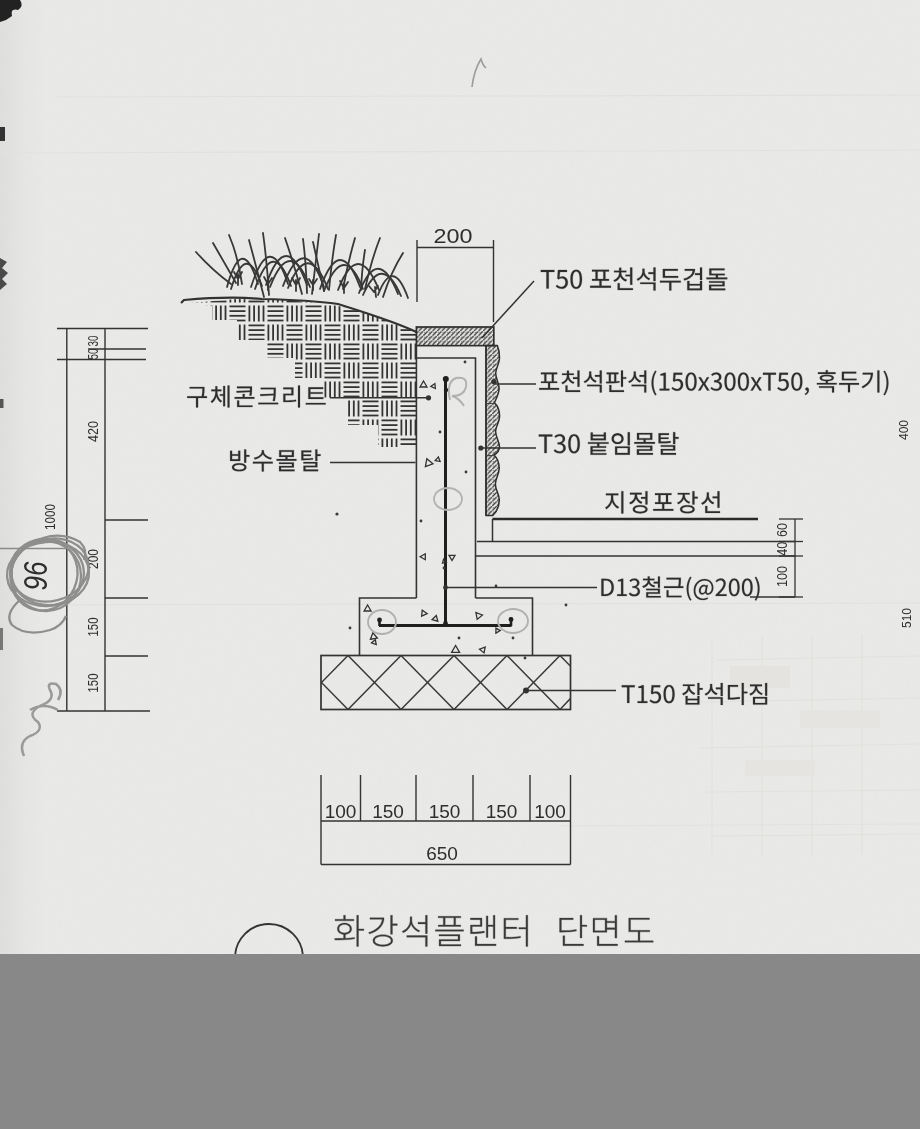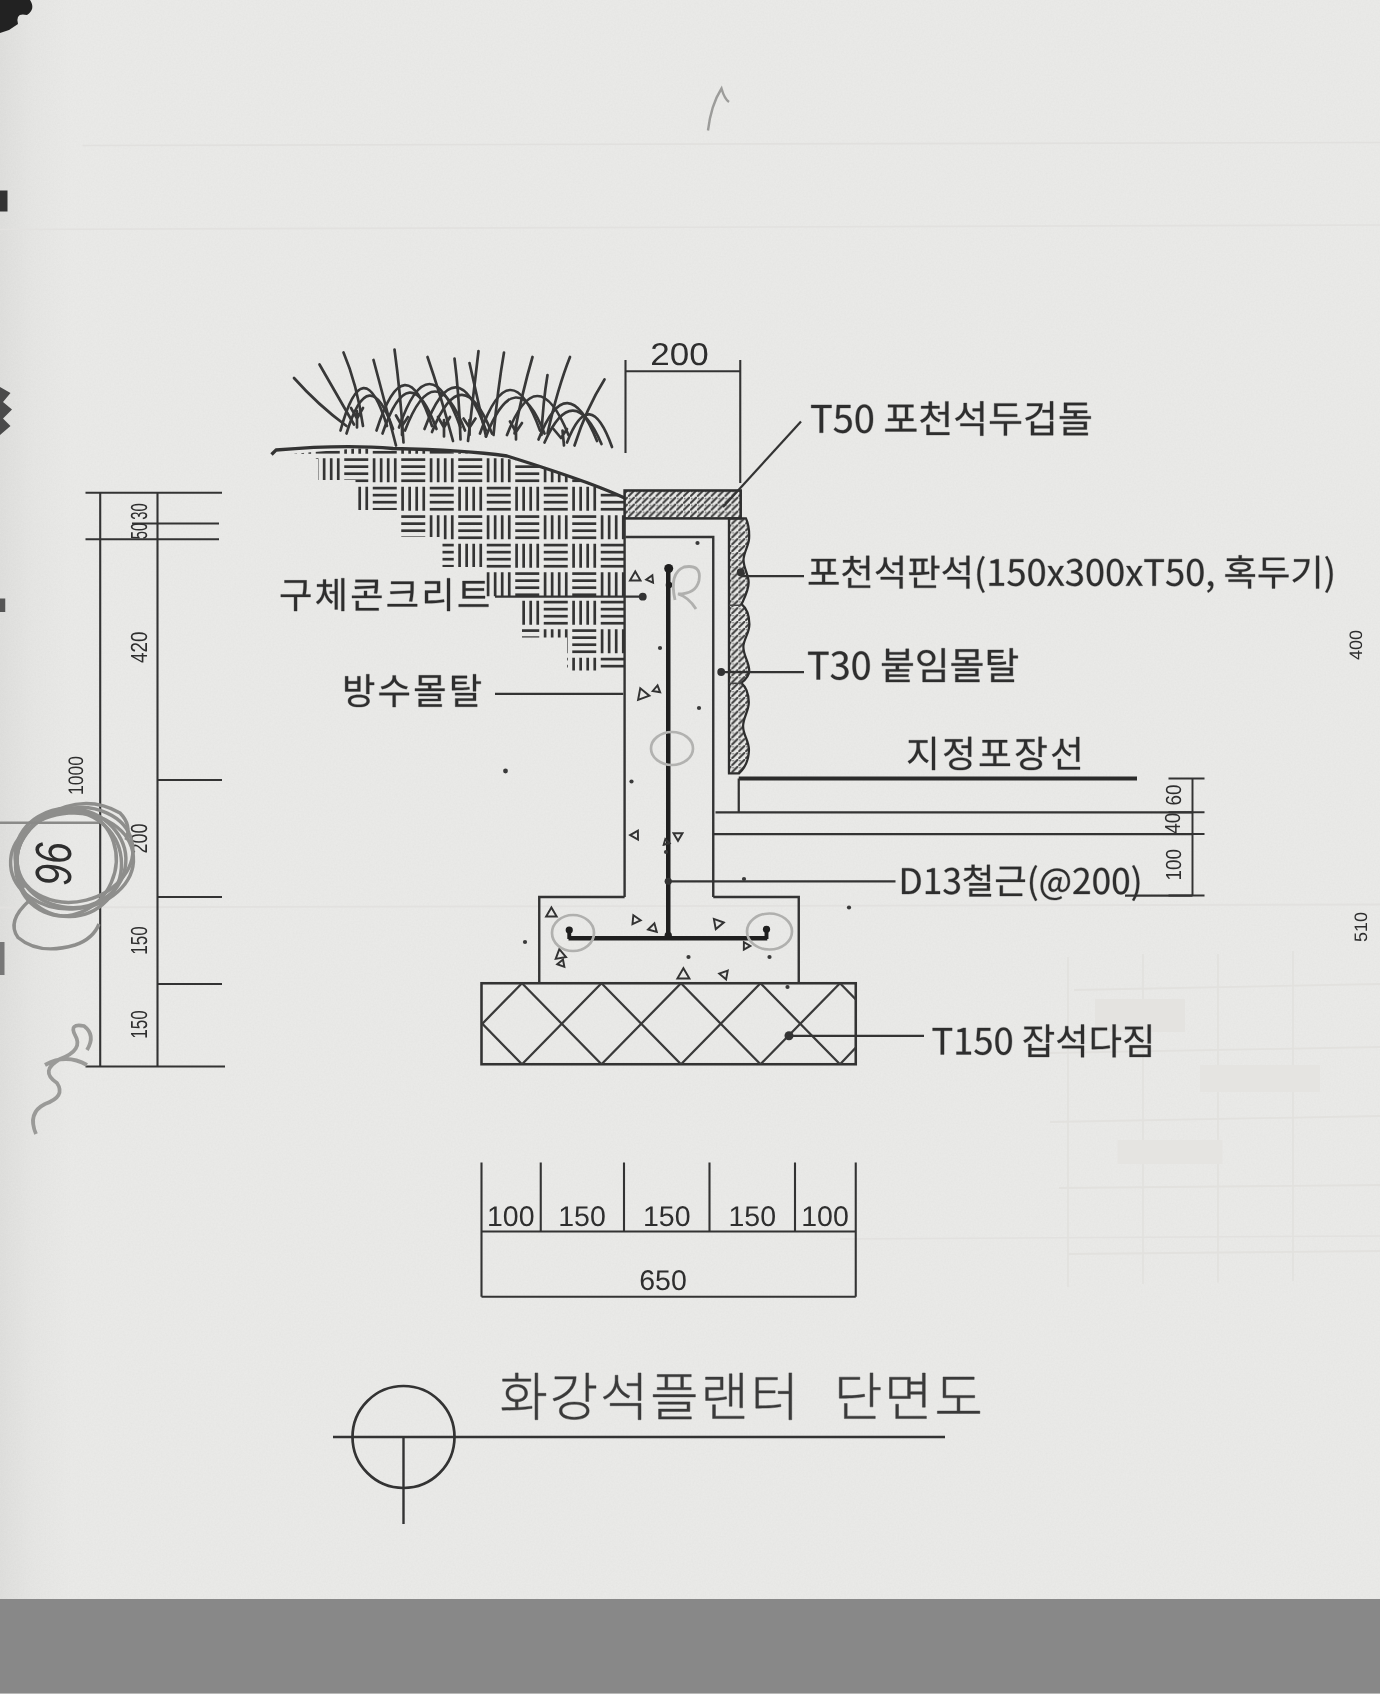--- a/index.html
+++ b/index.html
@@ -1,14 +1,14 @@
 <!DOCTYPE html>
 <html><head><meta charset="utf-8"><style>
 html,body{margin:0;padding:0;background:#888;}
-#page{width:920px;height:1066px;position:relative;background:#ebebe9;overflow:hidden;}
+#page{width:920px;height:954px;position:relative;background:#ebebe9;overflow:hidden;}
 text{font-family:"Liberation Sans",sans-serif;fill:#2e2e2e;}
 </style></head><body>
 <div id="page">
 <svg width="920" height="1129" viewBox="0 0 920 1129" xmlns="http://www.w3.org/2000/svg" style="filter:blur(0.3px)">
 <defs>
 <pattern id="basket" width="38" height="38" patternUnits="userSpaceOnUse">
  <g stroke="#343434" stroke-width="1.8">
   <line x1="1.5" y1="2.4" x2="17.5" y2="2.4"></line>
             <line x1="1.5" y1="7.1" x2="17.5" y2="7.1"></line>
             <line x1="1.5" y1="11.8" x2="17.5" y2="11.8"></line>

